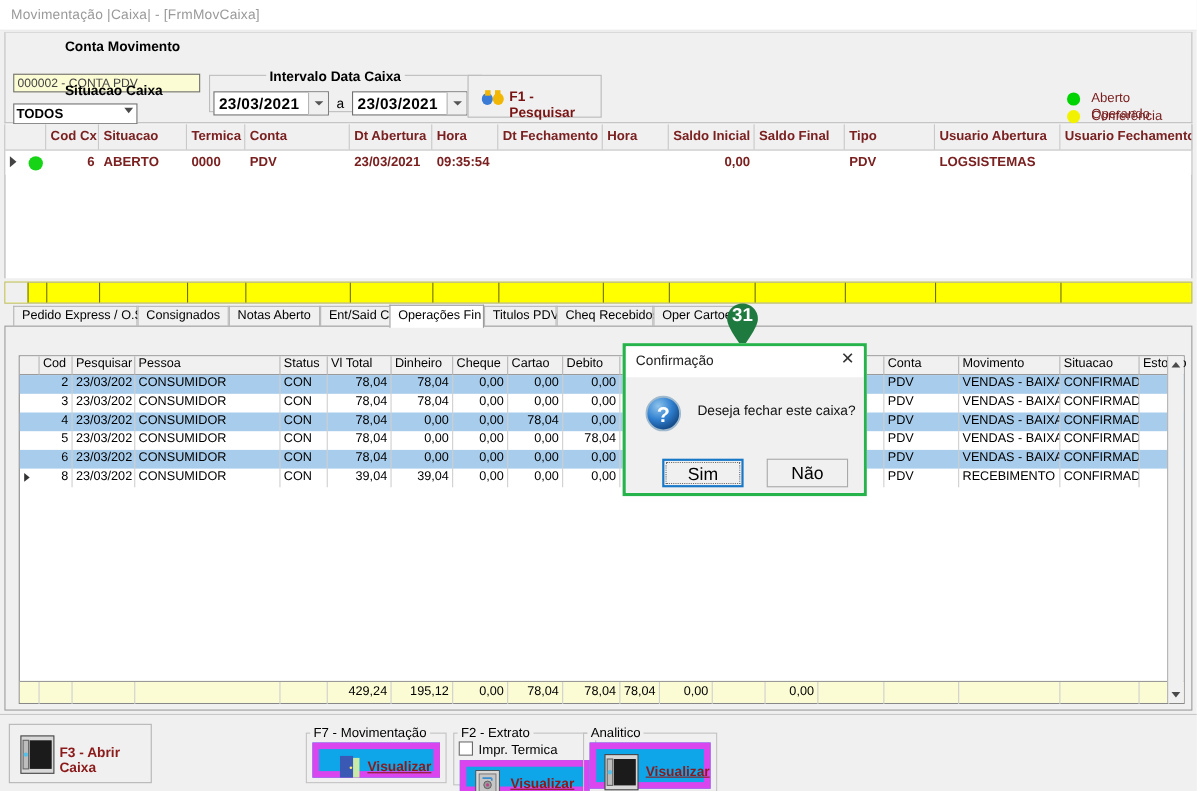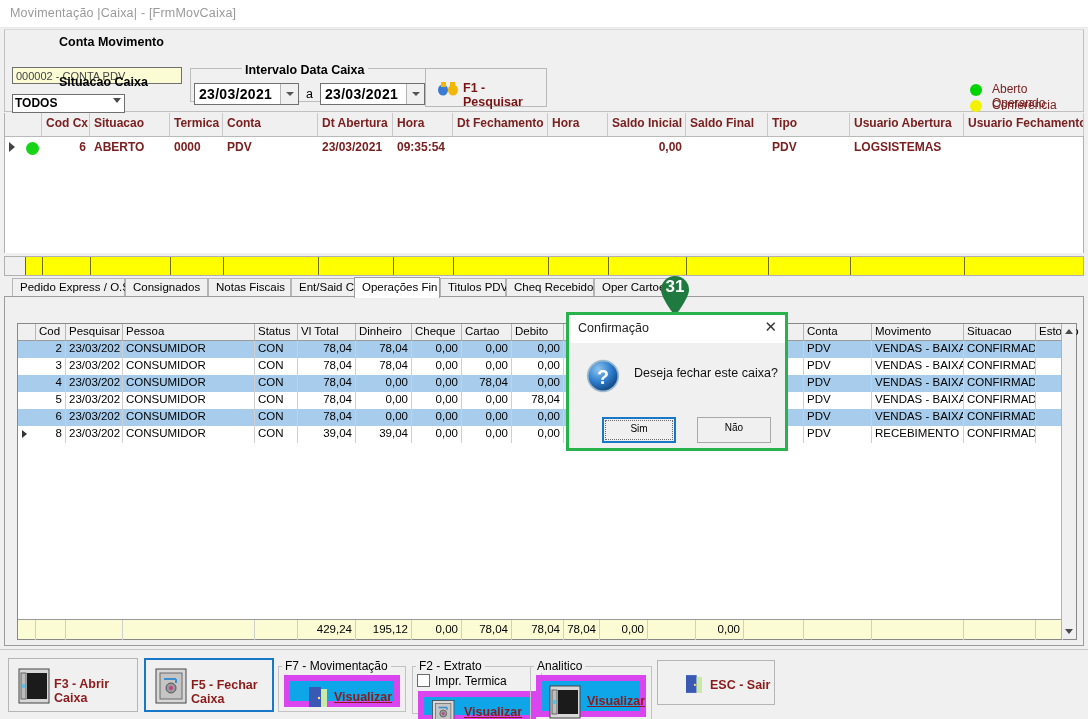--- a/index.html
+++ b/index.html
@@ -202,21 +202,21 @@
   }
   .dlg { position:absolute; left:0; top:0; width:100%; height:100%; background:#fff; }
   .dlg .tbar { position:relative; height:28px; background:#fff; }
   .dlg .tbar .t { position:absolute; left:9px; top:6px; font-size:12.5px; color:#222; }
   .dlg .tbar .x { position:absolute; right:8px; top:3px; font-size:15px; color:#333; line-height:18px; }
   .dlg .body { position:absolute; left:0; top:28px; right:0; bottom:0; background:#f0f0f0; }
   .dlg .msg { position:absolute; left:65px; top:23px; font-size:12.5px; color:#111; }
   .dlg .qicon { position:absolute; left:17px; top:16px; width:34px; height:34px; }
   .dlg .b {
     position:absolute; top:74px; height:26px; width:74px; background:#f0f0f0;
-    border:1px solid #a9a9a9; font-size:10px; text-align:center; padding-top:4px; color:#000;
+    border:1px solid #a9a9a9; font-size:16px; text-align:center; padding-top:4px; color:#000;
   }
   .dlg .b.def { left:33px; border:2px solid #1878c8; }
   .dlg .b.def .inner {
     position:absolute; left:1px; top:1px; right:1px; bottom:1px;
     border:1px dotted #6a6a6a;
   }
   .dlg .b.sec { left:128px; }
 
   
   .bottombar {
@@ -353,21 +353,21 @@
       <span class="div" style="left:603px"></span>
     <span class="div" style="left:681px"></span>
       <span class="div" style="left:763px"></span>
     <span class="div" style="left:845px"></span>
       <span class="div" style="left:959px"></span>
   </div>
 
   <div class="tabstrip">
     <div class="tab" style="left:8px;width:113px">Pedido Express / O.S</div>
     <div class="tab" style="left:121px;width:83px">Consignados</div>
-    <div class="tab" style="left:204px;width:83px">Notas Fiscais</div>
+    <div class="tab" style="left:204px;width:83px">Notas Aberto</div>
     <div class="tab" style="left:287px;width:89px">Ent/Said Caixa</div>
     <div class="tab active" style="left:350px;width:86px">Operações Fin</div>
     <div class="tab" style="left:436px;width:66px">Titulos PDV</div>
     <div class="tab" style="left:502px;width:88px">Cheq Recebidos</div>
     <div class="tab" style="left:590px;width:82px">Oper Cartoes</div>
   </div>
 
   <div class="marker31">
     <svg width="36" height="42" viewBox="0 0 36 42" style="position:absolute;left:0;top:0">
       <path d="M18 42 C18 42 4 24 4 16 A14 14 0 0 1 32 16 C32 24 18 42 18 42 Z" fill="#1f7a3f"></path>
@@ -588,30 +588,20 @@
     <div class="bbox" style="left:8px;top:8px;width:130px;height:54px">
       <svg width="34" height="38" viewBox="0 0 34 38" style="position:absolute;left:8px;top:8px">
         <rect x="2" y="2" width="30" height="34" fill="#d8d8d8" stroke="#444"></rect>
         <rect x="10" y="6" width="20" height="26" fill="#1b1b1b"></rect>
         <rect x="4" y="6" width="5" height="26" fill="#bdbdbd" stroke="#666"></rect>
         <circle cx="6.5" cy="19" r="2" fill="#55c0e8"></circle>
       </svg>
       <div class="bigbtn-txt" style="left:45px;top:18px">F3 - Abrir Caixa</div>
     </div>
 
-    <div class="bbox focus" style="left:144px;top:8px;width:130px;height:54px">
-      <svg width="34" height="38" viewBox="0 0 34 38" style="position:absolute;left:8px;top:7px">
-        <rect x="2" y="2" width="30" height="34" fill="#d8d8d8" stroke="#444"></rect>
-        <rect x="6" y="6" width="22" height="26" fill="#c5c5c5" stroke="#6a6a6a"></rect>
-        <circle cx="17" cy="21" r="5" fill="#9a9a9a" stroke="#555"></circle>
-        <circle cx="17" cy="21" r="2" fill="#c0408a"></circle>
-        <path d="M10 12 h12 M22 12 v4" stroke="#3a8fd0" stroke-width="2" fill="none"></path>
-      </svg>
-      <div class="bigbtn-txt" style="left:45px;top:18px">F5 - Fechar Caixa</div>
-    </div>
 
     <div class="grpframe" style="left:278px;top:16px;width:128px;height:46px"></div>
     <div class="grpcap" style="left:282px;top:9px">F7 - Movimentação</div>
     <div class="vbtn" style="left:284px;top:25px;width:116px;height:32px">
       <svg width="18" height="20" viewBox="0 0 18 20" style="position:absolute;left:19px;top:6px">
         <rect x="0" y="0" width="12" height="20" fill="#3a59b5"></rect>
         <rect x="12" y="2" width="6" height="18" fill="#c9e9a6"></rect>
         <circle cx="10" cy="11" r="1.2" fill="#ffe36b"></circle>
       </svg>
       <div class="vt" style="left:44px;top:9px"><u>Visualizar</u></div>
@@ -639,23 +629,15 @@
     <div class="vbtn" style="left:536px;top:25px;width:110px;height:42px">
       <svg width="34" height="36" viewBox="0 0 34 36" style="position:absolute;left:6px;top:3px">
         <rect x="2" y="2" width="30" height="32" fill="#d8d8d8" stroke="#444"></rect>
         <rect x="10" y="6" width="20" height="24" fill="#1b1b1b"></rect>
         <rect x="4" y="6" width="5" height="24" fill="#bdbdbd" stroke="#666"></rect>
         <circle cx="6.5" cy="18" r="2" fill="#55c0e8"></circle>
       </svg>
       <div class="vt" style="left:45px;top:13px"><u>Visualizar</u></div>
     </div>
 
-    <div class="esc" style="left:657px;top:10px;width:118px;height:45px">
-      <svg width="16" height="18" viewBox="0 0 18 20" style="position:absolute;left:28px;top:14px">
-        <rect x="0" y="0" width="12" height="20" fill="#3a59b5"></rect>
-        <rect x="12" y="2" width="6" height="18" fill="#c9e9a6"></rect>
-        <circle cx="10" cy="11" r="1.2" fill="#ffe36b"></circle>
-      </svg>
-      <div class="t">ESC - Sair</div>
-    </div>
   </div>
 
 </div>
 
 </body></html>

